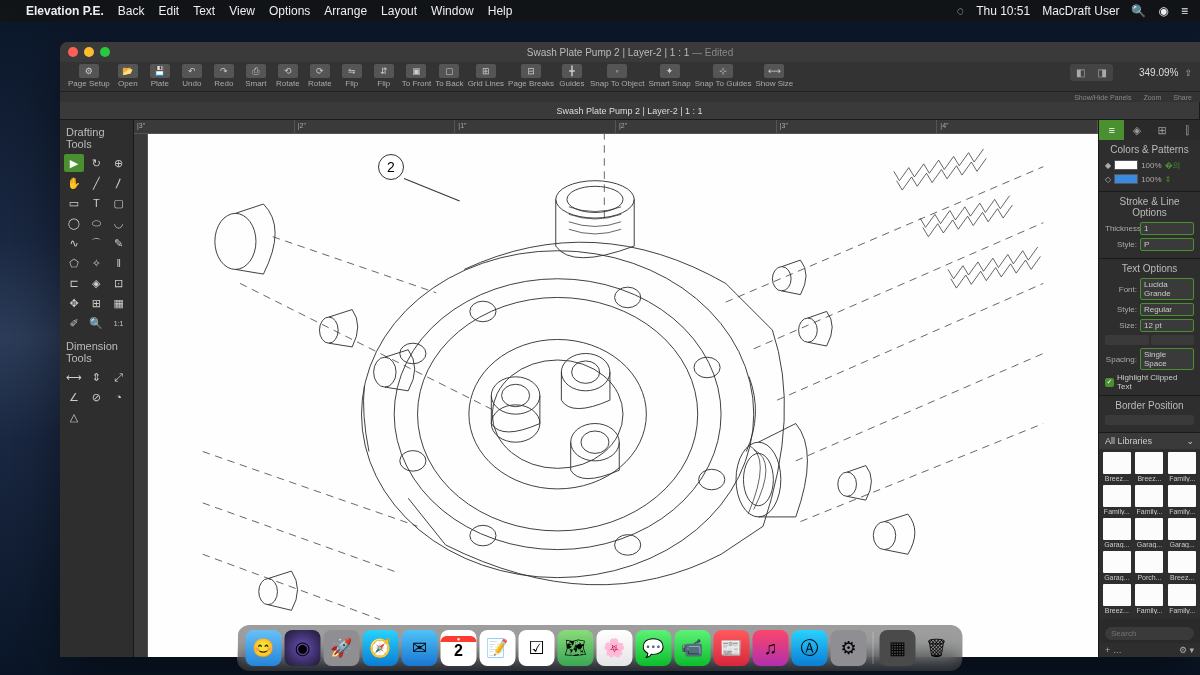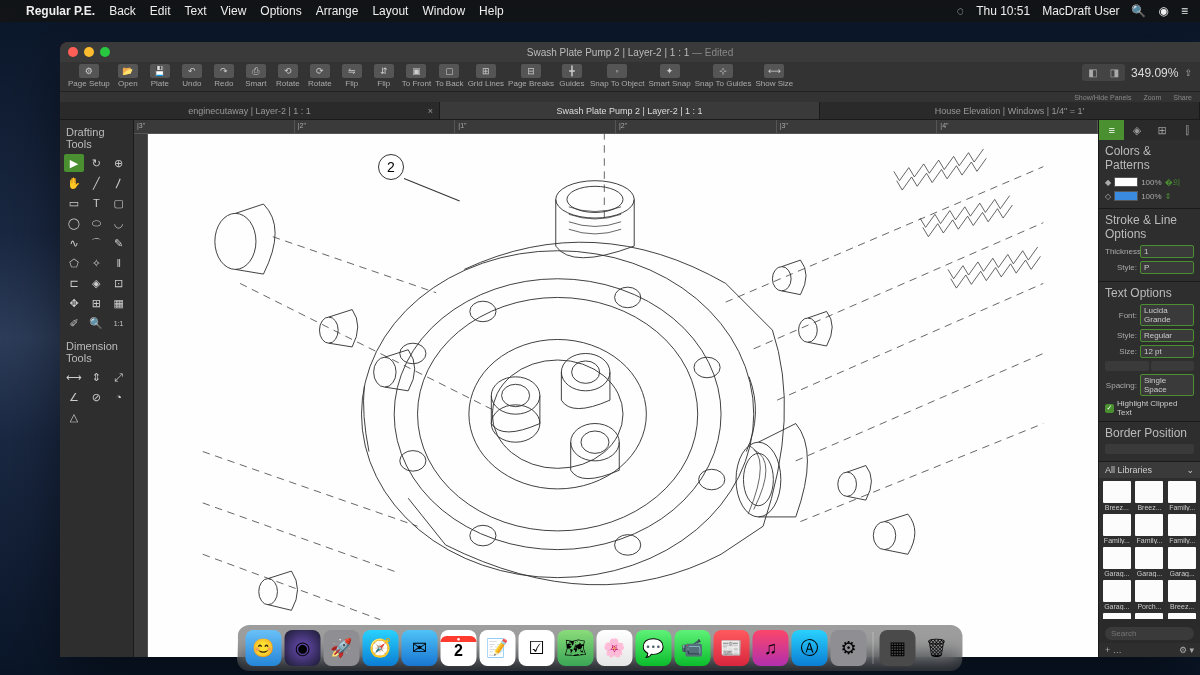--- a/index.html
+++ b/index.html
@@ -18,42 +18,42 @@
 .tl-min{background:#febc2e;}
 .tl-max{background:#28c840;}
 .title-center{position:absolute;left:50%;transform:translateX(-50%);}
 .title-center .edited{color:#888;}
 .toolbar{height:30px;background:#333;display:flex;align-items:flex-start;padding:2px 8px;border-bottom:1px solid #222;}
 .tb-btn{display:flex;flex-direction:column;align-items:center;margin-right:4px;color:#aaa;font-size:8px;cursor:default;min-width:28px;}
 .tb-btn .ico{width:20px;height:14px;background:#555;border-radius:2px;margin-bottom:1px;display:flex;align-items:center;justify-content:center;font-size:9px;color:#ccc;}
 .tb-right{margin-left:auto;display:flex;align-items:center;gap:6px;color:#aaa;font-size:9px;}
 .tb-right .seg{display:flex;background:#444;border-radius:3px;}
 .tb-right .seg div{padding:3px 6px;font-size:10px;}
-.tb-right .pct{color:#ddd;font-size:12px;}
+.tb-right .pct{color:#ddd;font-size:10px;margin-left:20px;}
 .doctabs{height:18px;background:#2a2a2a;display:flex;border-bottom:1px solid #1a1a1a;}
 .doctab{flex:1;display:flex;align-items:center;justify-content:center;color:#999;font-size:9px;border-right:1px solid #1a1a1a;position:relative;}
 .doctab.active{background:#3a3a3a;color:#ddd;}
 .doctab .close{position:absolute;right:6px;font-size:9px;}
 .main{flex:1;display:flex;overflow:hidden;}
 .left-panel{width:74px;background:#2e2e2e;border-right:1px solid #1a1a1a;padding:4px;color:#ccc;}
 .panel-title{font-size:11px;color:#bbb;margin:2px 0 4px 2px;}
 .tool-grid{display:grid;grid-template-columns:repeat(3,1fr);gap:2px;margin-bottom:8px;}
 .tool{width:20px;height:18px;display:flex;align-items:center;justify-content:center;font-size:11px;color:#ccc;border-radius:2px;cursor:default;}
 .tool.active{background:#4a9030;color:#fff;}
 .canvas-area{flex:1;background:#fff;position:relative;overflow:hidden;}
 .ruler-h{position:absolute;top:0;left:0;right:0;height:14px;background:#3a3a3a;border-bottom:1px solid #555;display:flex;color:#aaa;font-size:7px;}
 .ruler-h div{flex:1;border-right:1px solid #555;padding-left:3px;padding-top:2px;}
 .ruler-v{position:absolute;top:14px;left:0;bottom:0;width:14px;background:#3a3a3a;border-right:1px solid #555;}
 .canvas{position:absolute;top:14px;left:14px;right:0;bottom:0;background:#fefefe;}
 .right-panel{width:102px;background:#2e2e2e;border-left:1px solid #1a1a1a;display:flex;flex-direction:column;}
 .rp-tabs{height:20px;display:flex;background:#2a2a2a;}
 .rp-tab{flex:1;display:flex;align-items:center;justify-content:center;color:#999;font-size:11px;}
 .rp-tab.active{background:#4a9030;color:#fff;}
 .rp-section{padding:4px 6px;border-bottom:1px solid #1a1a1a;}
-.rp-section-title{font-size:12px;color:#bbb;margin-bottom:4px;}
+.rp-section-title{font-size:10px;color:#bbb;margin-bottom:4px;text-align:center;}
 .rp-row{display:flex;align-items:center;gap:3px;margin-bottom:3px;font-size:8px;color:#aaa;}
 .rp-row .swatch{width:24px;height:10px;border:1px solid #555;}
 .rp-row .lbl{width:32px;text-align:right;}
 .rp-select{flex:1;background:#3a3a3a;color:#ccc;font-size:8px;padding:1px 3px;border-radius:2px;border:1px solid #4a9030;}
 .rp-check{display:flex;align-items:center;gap:3px;font-size:8px;color:#ccc;}
 .rp-check .box{width:9px;height:9px;background:#4a9030;border-radius:2px;display:flex;align-items:center;justify-content:center;color:#fff;font-size:7px;}
 .lib-header{background:#3a3a3a;padding:3px 6px;font-size:9px;color:#ccc;display:flex;justify-content:space-between;align-items:center;}
 .lib-grid{flex:1;overflow:auto;padding:3px;display:grid;grid-template-columns:repeat(3,1fr);gap:3px;align-content:start;}
 .lib-item{display:flex;flex-direction:column;align-items:center;}
 .lib-thumb{width:28px;height:22px;background:#fcfcfc;border-radius:1px;margin-bottom:1px;}
@@ -70,21 +70,21 @@
 svg.drawing .thin{stroke-width:.8;}
 .callout{position:absolute;top:20px;left:230px;}
 .callout-circ{width:26px;height:26px;border:1.2px solid #333;border-radius:50%;background:#fff;display:flex;align-items:center;justify-content:center;font-size:14px;font-weight:500;}
 .callout-line{position:absolute;top:24px;left:26px;width:60px;height:1px;background:#333;transform:rotate(22deg);transform-origin:left;}
 </style>
 </head>
 <body>
 
 <div class="menubar">
   <span class="apple"></span>
-  <span class="app-name">Regular P.E.</span>
+  <span class="app-name">Elevation P.E.</span>
   <span class="menu-item">Back</span>
   <span class="menu-item">Edit</span>
   <span class="menu-item">Text</span>
   <span class="menu-item">View</span>
   <span class="menu-item">Options</span>
   <span class="menu-item">Arrange</span>
   <span class="menu-item">Layout</span>
   <span class="menu-item">Window</span>
   <span class="menu-item">Help</span>
   <div class="right">
@@ -199,29 +199,22 @@
   <div style="height:10px;background:#333;display:flex;padding:0 8px;color:#888;font-size:7px;align-items:center;">
     <div style="flex:1"></div>
     <div style="display:flex;gap:12px;">
         <span>Show/Hide Panels</span>
         <span>Zoom</span>
         <span>Share</span>
       </div>
   </div>
 
   <div class="doctabs">
-    <div class="doctab">
-        <span>enginecutaway | Layer-2 | 1 : 1</span>
-        <span class="close">×</span>
-      </div>
     <div class="doctab active">
         <span>Swash Plate Pump 2 | Layer-2 | 1 : 1</span>
-      </div>
-    <div class="doctab">
-        <span>House Elevation | Windows | 1/4" = 1'</span>
       </div>
   </div>
 
   <div class="main">
 
     <div class="left-panel">
       <div class="panel-title">Drafting Tools</div>
       <div class="tool-grid">
         <div class="tool active">▶</div>
         <div class="tool">↻</div>

